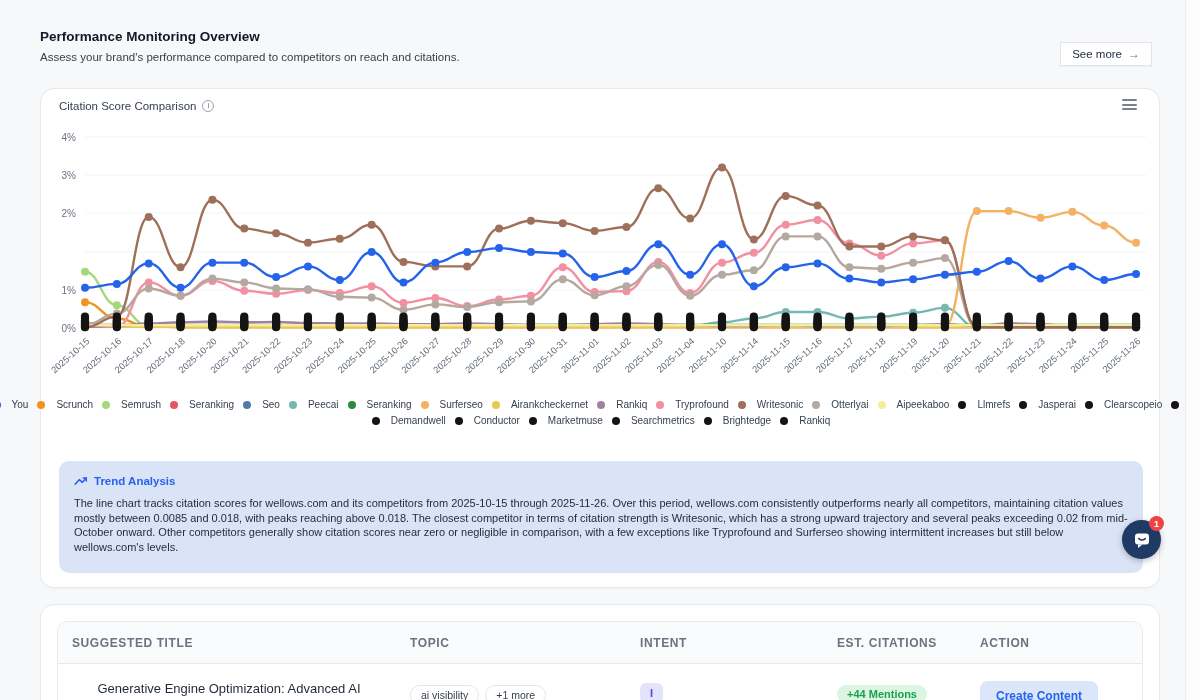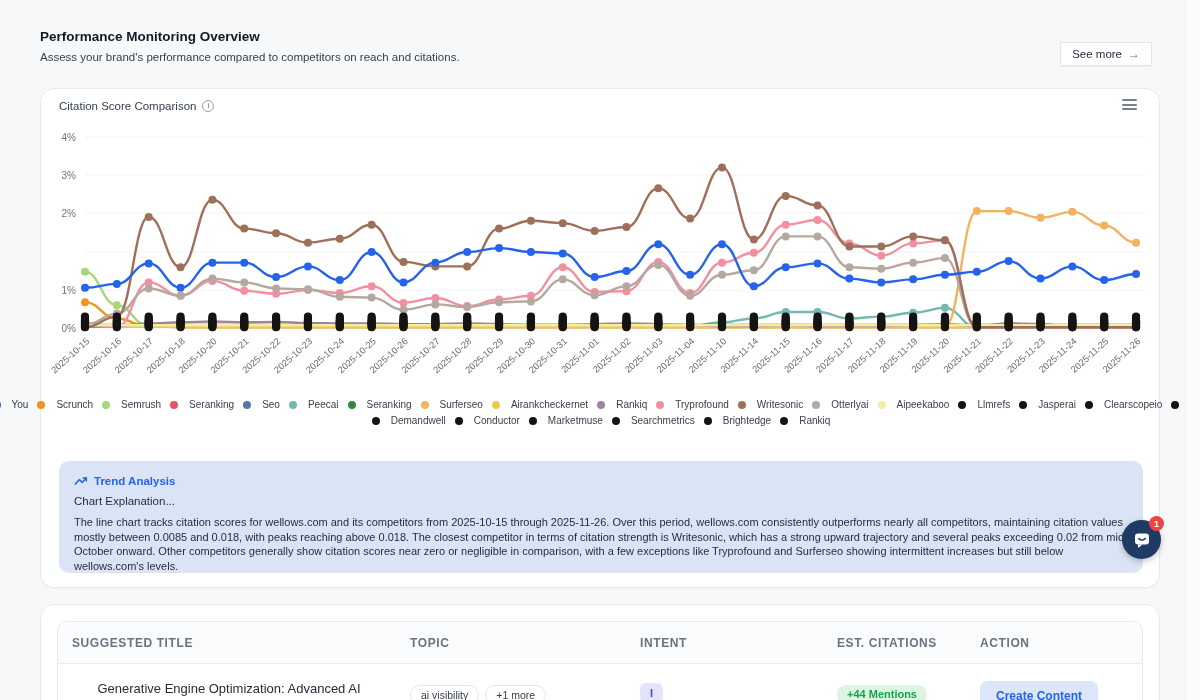--- a/index.html
+++ b/index.html
@@ -191,21 +191,20 @@
     </div>
 
     <div class="trend">
       <div class="trend-title-row">
         <svg width="14" height="14" viewBox="0 0 16 16">
           <polyline points="1.5,11.5 6,6.5 9.5,9.5 14,4.5" fill="none" stroke="#2563eb" stroke-width="1.8" stroke-linecap="round" stroke-linejoin="round"></polyline>
           <polyline points="10.5,4.5 14,4.5 14,8" fill="none" stroke="#2563eb" stroke-width="1.8" stroke-linecap="round" stroke-linejoin="round"></polyline>
         </svg>
         <span>Trend Analysis</span>
       </div>
-      <div class="trend-sub">Chart Explanation...</div>
       <div class="trend-body">The line chart tracks citation scores for wellows.com and its competitors from 2025-10-15 through 2025-11-26. Over this period, wellows.com consistently outperforms nearly all competitors, maintaining citation values mostly between 0.0085 and 0.018, with peaks reaching above 0.018. The closest competitor in terms of citation strength is Writesonic, which has a strong upward trajectory and several peaks exceeding 0.02 from mid-October onward. Other competitors generally show citation scores near zero or negligible in comparison, with a few exceptions like Tryprofound and Surferseo showing intermittent increases but still below wellows.com's levels.</div>
     </div>
   </div>
 
   <svg class="chart-svg" id="chart-svg" viewBox="0 0 1200 700">
       <g>
         <line x1="85" y1="137" x2="1146" y2="137" stroke="#f1f3f4" stroke-width="1"></line>
         <line x1="85" y1="175" x2="1146" y2="175" stroke="#f1f3f4" stroke-width="1"></line>
         <line x1="85" y1="213" x2="1146" y2="213" stroke="#f1f3f4" stroke-width="1"></line>
         <line x1="85" y1="252" x2="1146" y2="252" stroke="#f1f3f4" stroke-width="1"></line>

